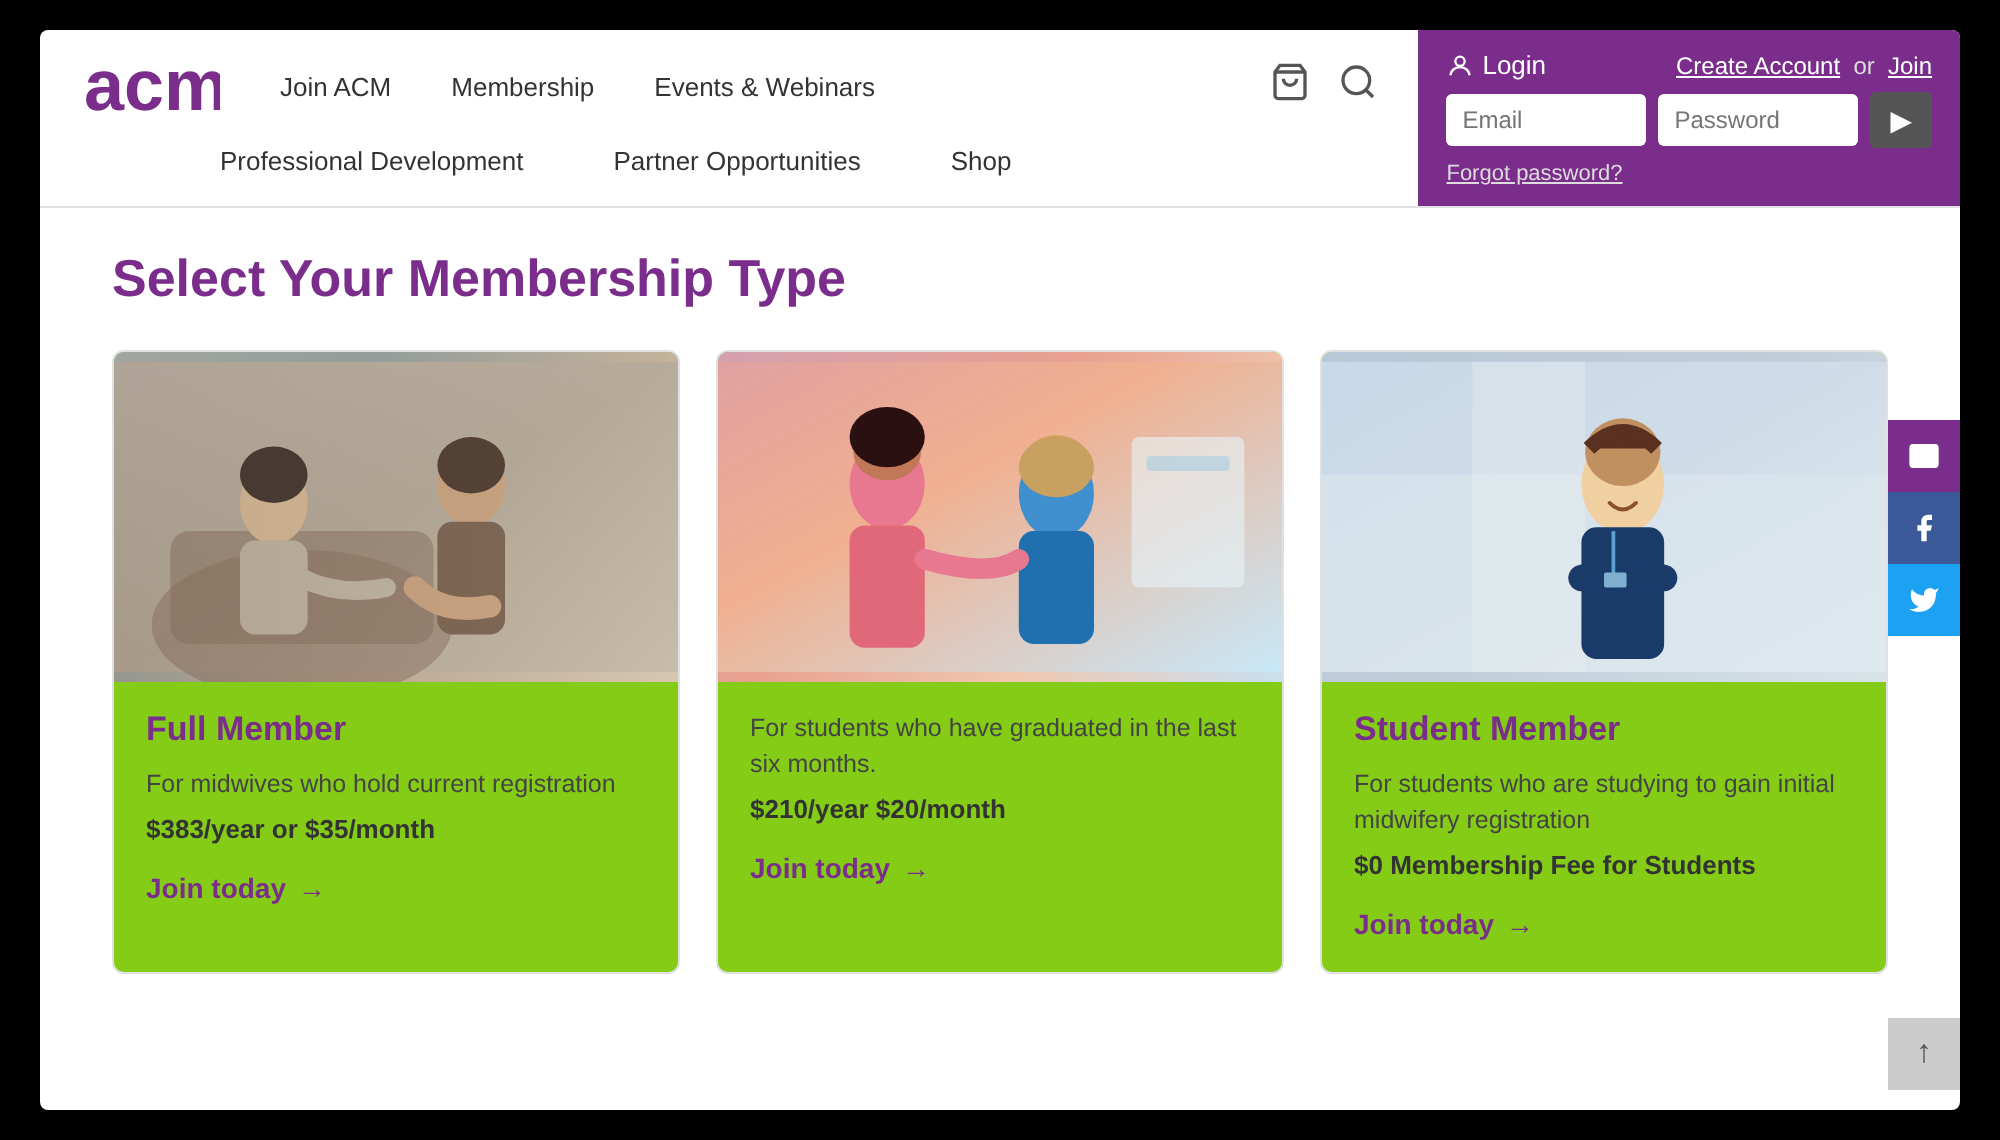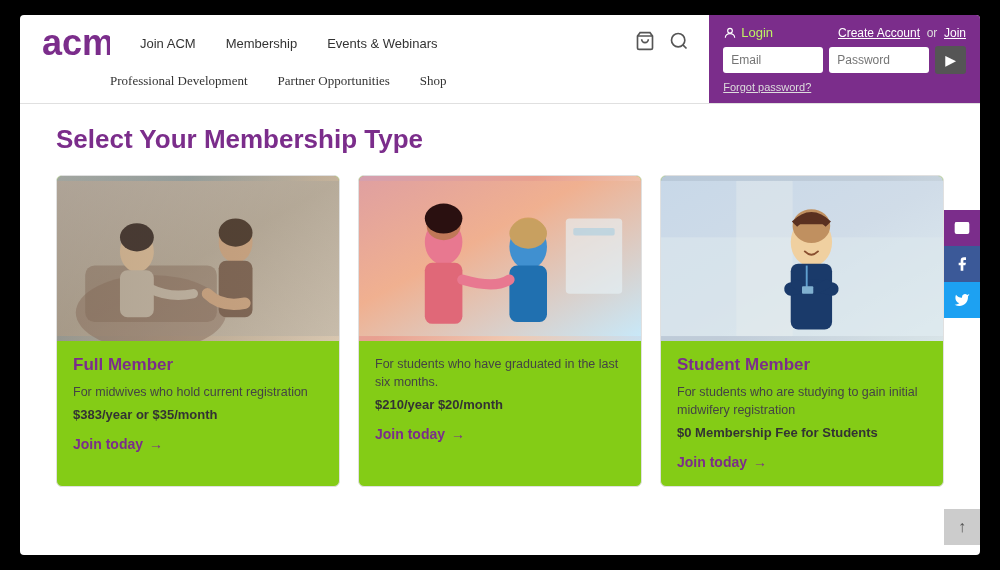--- a/index.html
+++ b/index.html
@@ -8,26 +8,26 @@
     
     .header { display: flex; align-items: stretch; border-bottom: 1px solid #e0e0e0; }
     .header-main { flex: 1; display: flex; flex-direction: column; padding: 0 20px; }
     .header-top { display: flex; align-items: center; padding: 8px 0 4px 0; }
     .logo { width: 70px; height: 40px; margin-right: 30px; }
     .logo svg { width: 70px; height: 40px; }
     .nav-top { display: flex; gap: 30px; align-items: center; flex: 1; }
     .nav-item { font-size: 13px; color: #333; cursor: pointer; text-decoration: none; }
     .header-icons { display: flex; gap: 14px; align-items: center; margin-left: auto; }
     .icon-btn { background: none; border: none; cursor: pointer; color: #555; font-size: 18px; }
-    .nav-bottom { display: flex; gap: 30px; align-items: center; padding: 6px 0 8px 70px; font-family: Liberation Serif, serif; }
+    .nav-bottom { display: flex; gap: 45px; align-items: center; padding: 6px 0 8px 70px; }
 
     
     .login-panel { background: #7b2d8b; padding: 10px 14px; min-width: 260px; display: flex; flex-direction: column; gap: 6px; }
     .login-top { display: flex; align-items: center; gap: 8px; }
-    .login-label { color: #bef264; font-size: 13px; display: flex; align-items: center; gap: 4px; }
+    .login-label { color: #ffffff; font-size: 13px; display: flex; align-items: center; gap: 4px; }
     .login-links { color: #fff; font-size: 13px; margin-left: auto; }
     .login-links a { color: #fff; }
     .login-links span { color: #ddd; margin: 0 3px; }
     .login-fields { display: flex; gap: 6px; align-items: center; }
     .login-input { padding: 6px 8px; border: none; border-radius: 3px; font-size: 12px; width: 100px; }
     .login-submit { background: #555; border: none; color: #fff; padding: 6px 10px; cursor: pointer; border-radius: 3px; font-size: 14px; }
     .forgot { color: #ddd; font-size: 11px; margin-top: 1px; cursor: pointer; text-decoration: underline; }
 
     
     .page-content { padding: 20px 36px 20px 36px; background: #fff; }

